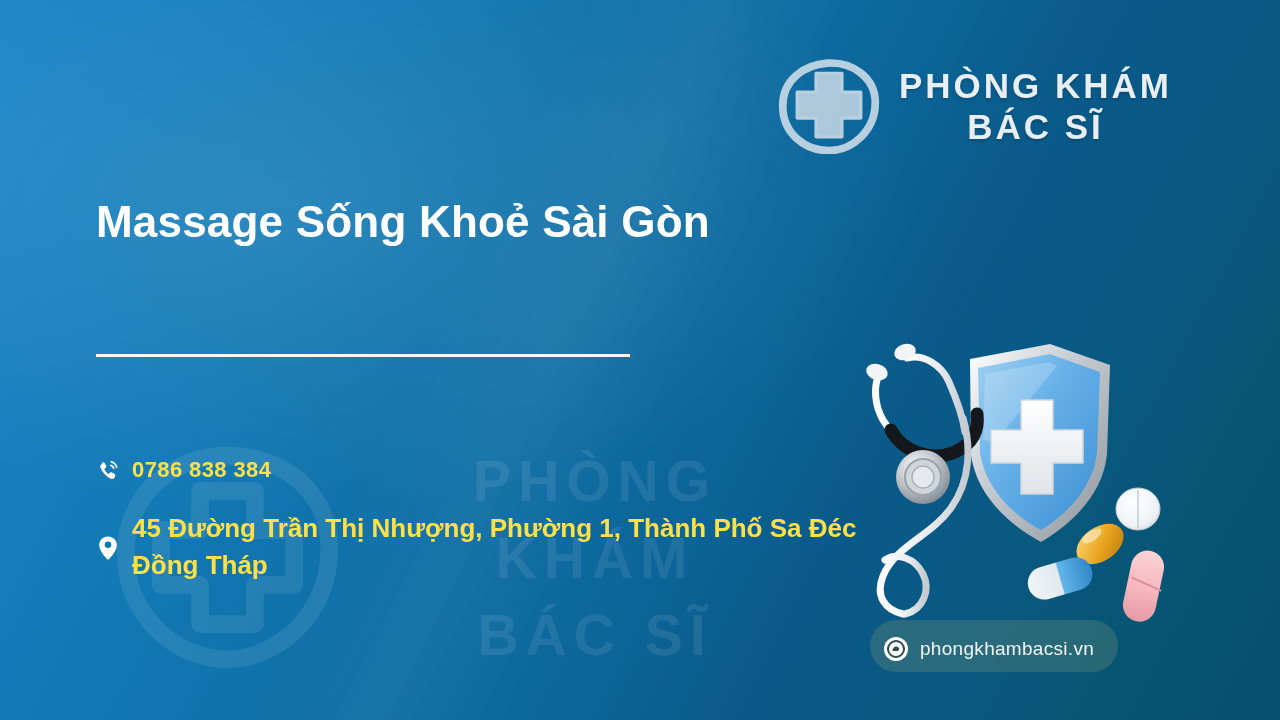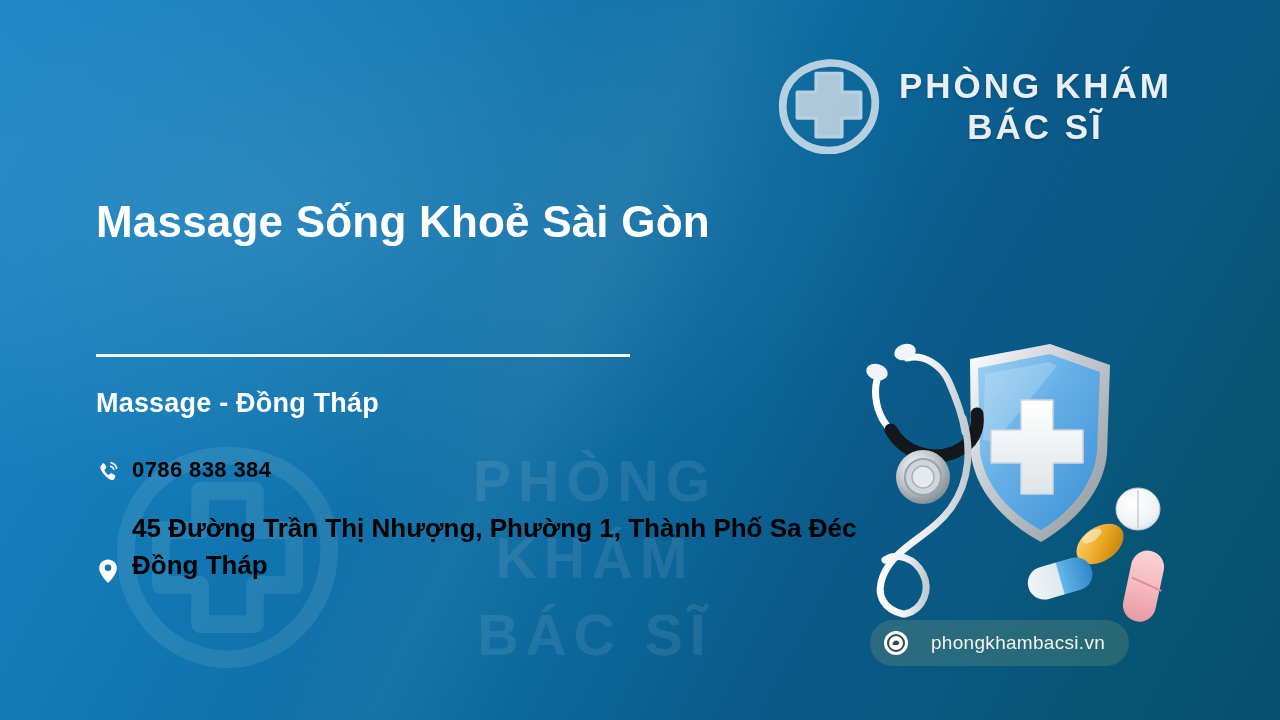--- a/index.html
+++ b/index.html
@@ -115,23 +115,23 @@
     top: 388px;
     color: #ffffff;
     font-size: 27px;
     font-weight: bold;
     letter-spacing: 0.2px;
   }
 
   .contact-row {
     position: absolute;
     display: flex;
-    align-items: flex-end;
+    align-items: center;
     gap: 12px;
-    color: #000000;
+    color: #fde047;
   }
   .row-phone { left: 96px; top: 454px; }
   .row-addr  { left: 96px; top: 510px; width: 790px; }
 
   .c-icon { flex: 0 0 auto; width: 24px; height: 26px; margin-top: 2px; }
   .c-text {
     font-size: 26px;
     font-weight: bold;
     line-height: 1.42;
   }
@@ -146,22 +146,22 @@
     height: 300px;
   }
 
   
   .site-badge {
     position: absolute;
     left: 870px;
     top: 620px;
     display: flex;
     align-items: center;
-    gap: 22px;
-    padding: 10px 24px 10px 13px;
+    gap: 11px;
+    padding: 16px 24px 10px 13px;
     border-radius: 26px;
     background: rgba(120,150,120,0.30);
     backdrop-filter: blur(2px);
   }
   .site-icon { width: 26px; height: 26px; flex: 0 0 auto; }
   .site-text {
     color: #f2f5f3;
     font-size: 19px;
     letter-spacing: 0.3px;
   }
@@ -192,21 +192,20 @@
       <path d="M45 18 h30 v22 h22 v30 h-22 v22 h-30 v-22 h-22 v-30 h22 z" fill="#cfdde8" stroke="#dce7ee" stroke-width="4" stroke-linejoin="round"></path>
     </svg>
     <div class="brand-text">
       <div class="brand-l1">PHÒNG KHÁM</div>
       <div class="brand-l2">BÁC SĨ</div>
     </div>
   </div>
 
   <div class="title">Massage Sống Khoẻ Sài Gòn</div>
   <div class="divider"></div>
-  <div class="subtitle">Massage - Đồng Tháp</div>
 
   <div class="contact-row row-phone">
     <svg class="c-icon" viewBox="0 0 24 24">
       <path d="M6.6 3.2 C7.4 3 8.2 3.3 8.6 4 l1.5 2.6 c0.4 0.7 0.2 1.6-0.4 2.1 l-1 0.8 c-0.3 0.3-0.4 0.7-0.2 1.1 0.6 1.3 1.9 3 3.5 4.1 0.4 0.3 0.9 0.2 1.2-0.1 l0.9-0.9 c0.5-0.5 1.3-0.6 1.9-0.2 l2.6 1.6 c0.7 0.4 0.9 1.3 0.6 2 l-0.8 1.6 c-0.5 1-1.6 1.5-2.7 1.3 C12 19 6 13.5 4.4 8.2 4.1 7.1 4.5 5.9 5.5 5.3 Z" fill="#ffffff"></path>
       <path d="M15.2 2.8 a7.6 7.6 0 0 1 5.4 5.4" fill="none" stroke="#ffffff" stroke-width="1.7" stroke-linecap="round"></path>
       <path d="M14.8 6.4 a4.2 4.2 0 0 1 2.9 2.9" fill="none" stroke="#ffffff" stroke-width="1.7" stroke-linecap="round"></path>
     </svg>
     <div class="c-text phone-text">0786 838 384</div>
   </div>
 

